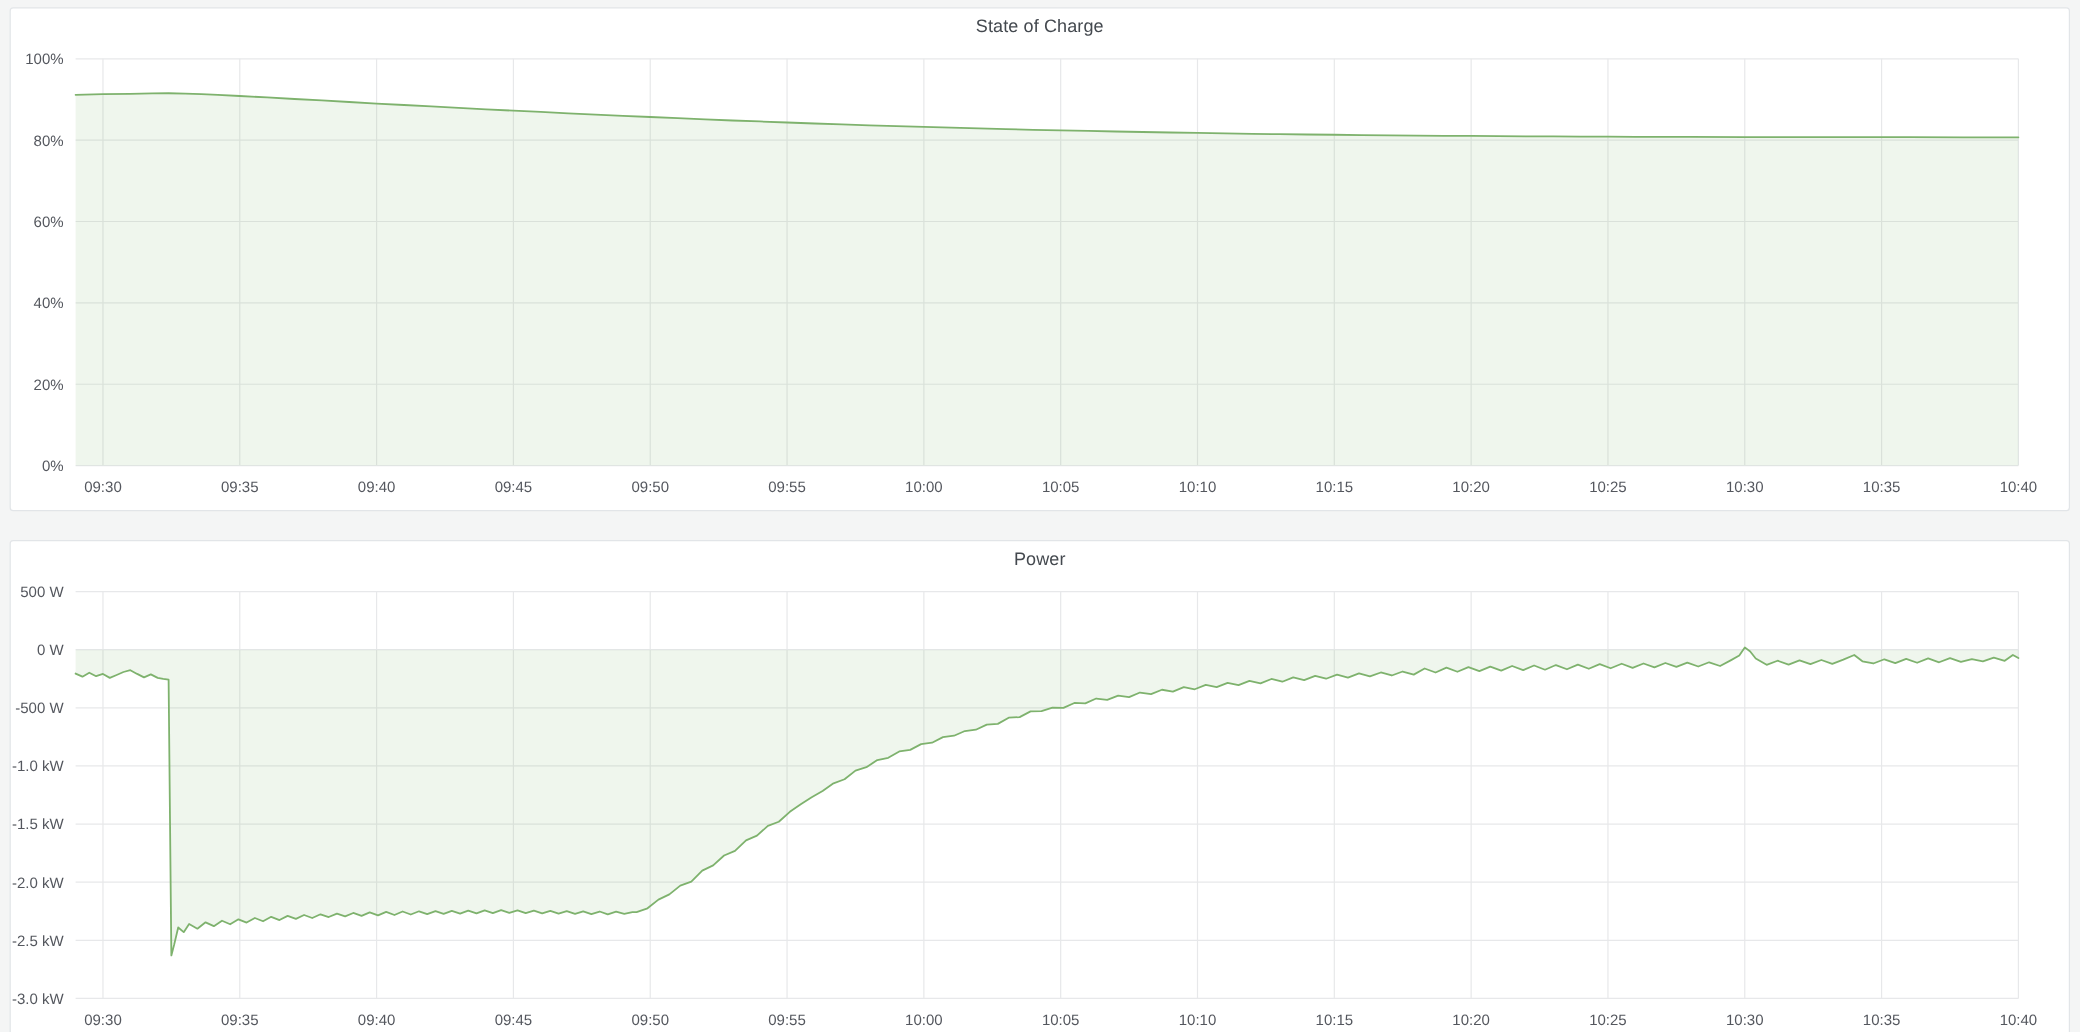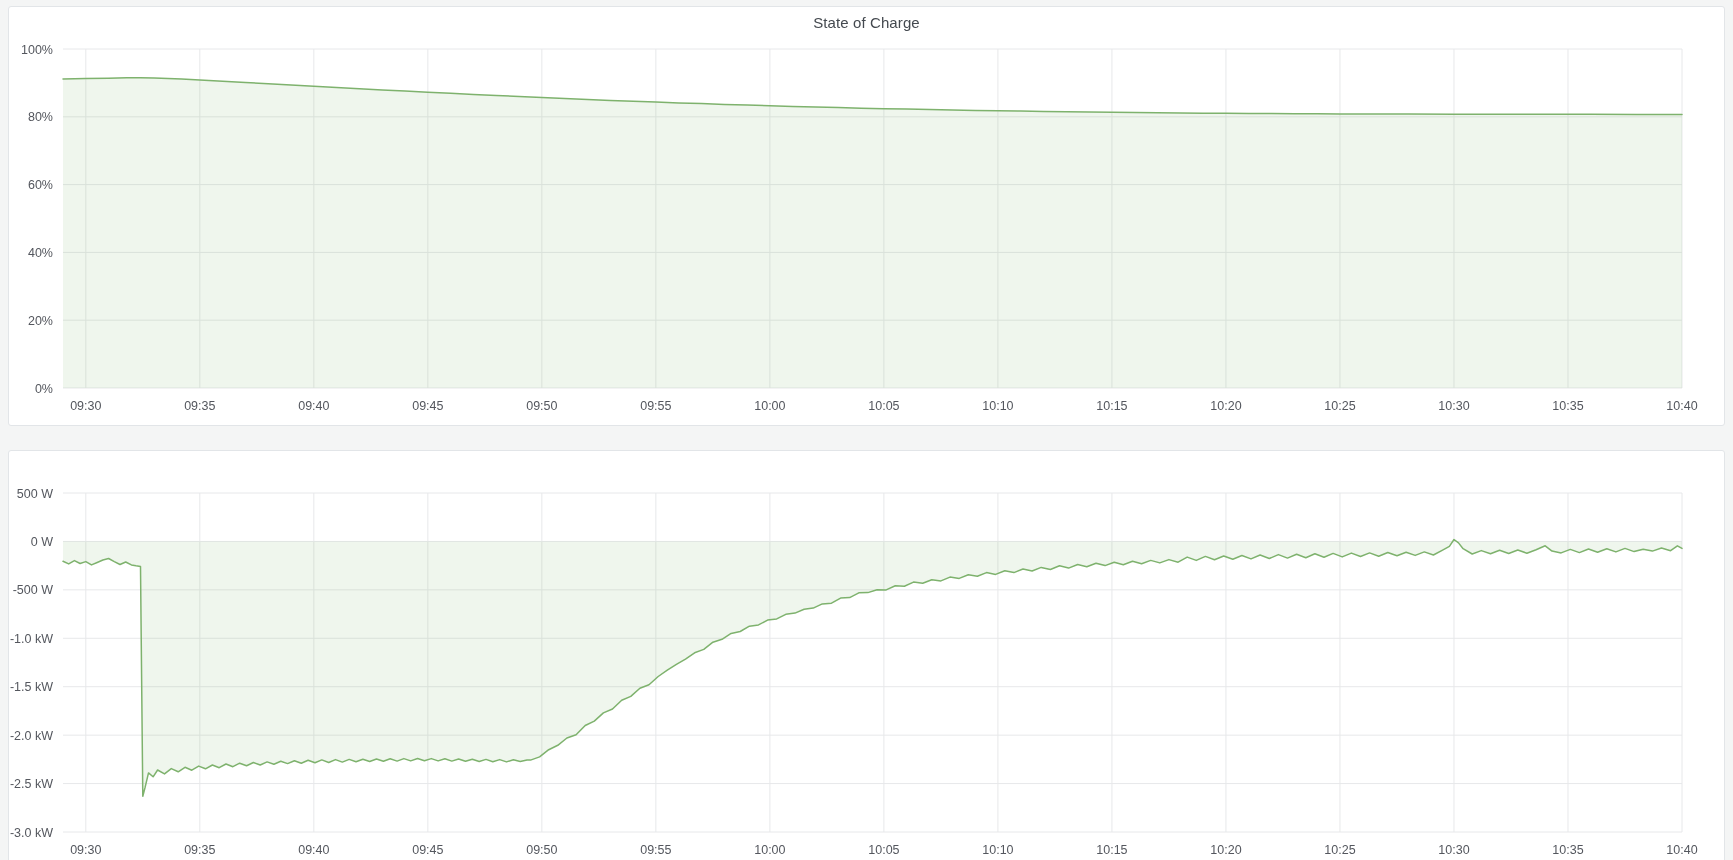--- a/index.html
+++ b/index.html
@@ -86,20 +86,21 @@
         <line x1="1558.9859154929577" y1="42" x2="1558.9859154929577" y2="381" stroke="#e7e8ea" stroke-width="1"></line>
         <text x="1558.9859154929577" y="403" text-anchor="middle" class="tick">10:35</text>
         <line x1="1673" y1="42" x2="1673" y2="381" stroke="#e7e8ea" stroke-width="1"></line>
         <text x="1673" y="403" text-anchor="middle" class="tick">10:40</text>
         <path d="M54.0,381.0L54.0,72.0L76.8,71.5L99.6,71.2L117.8,70.8L131.5,70.7L145.2,71.1L158.9,71.5L172.6,72.1L190.8,73.0L213.6,74.2L236.4,75.5L259.2,76.7L282.0,78.0L304.8,79.3L327.6,80.5L350.4,81.7L373.2,82.9L396.0,84.1L418.8,85.2L441.6,86.3L464.5,87.4L487.3,88.5L510.1,89.5L532.9,90.5L555.7,91.5L578.5,92.4L601.3,93.4L624.1,94.2L646.9,95.1L669.7,95.9L692.5,96.6L715.3,97.4L738.1,98.1L760.9,98.8L783.7,99.4L806.5,100.0L829.3,100.6L852.1,101.2L874.9,101.7L897.7,102.1L920.5,102.6L943.3,103.0L966.1,103.4L988.9,103.8L1011.7,104.1L1034.5,104.5L1057.3,104.8L1080.1,105.1L1102.9,105.3L1125.7,105.6L1148.5,105.8L1171.3,106.0L1194.1,106.2L1216.9,106.3L1239.7,106.5L1262.5,106.6L1285.4,106.7L1308.2,106.8L1331.0,106.9L1353.8,107.0L1376.6,107.0L1399.4,107.1L1445.0,107.2L1490.6,107.2L1536.2,107.3L1581.8,107.3L1627.4,107.4L1673.0,107.4L1673.0,381.0Z" fill="rgba(126,178,109,0.12)" stroke="none"></path>
         <path d="M54.0,72.0L76.8,71.5L99.6,71.2L117.8,70.8L131.5,70.7L145.2,71.1L158.9,71.5L172.6,72.1L190.8,73.0L213.6,74.2L236.4,75.5L259.2,76.7L282.0,78.0L304.8,79.3L327.6,80.5L350.4,81.7L373.2,82.9L396.0,84.1L418.8,85.2L441.6,86.3L464.5,87.4L487.3,88.5L510.1,89.5L532.9,90.5L555.7,91.5L578.5,92.4L601.3,93.4L624.1,94.2L646.9,95.1L669.7,95.9L692.5,96.6L715.3,97.4L738.1,98.1L760.9,98.8L783.7,99.4L806.5,100.0L829.3,100.6L852.1,101.2L874.9,101.7L897.7,102.1L920.5,102.6L943.3,103.0L966.1,103.4L988.9,103.8L1011.7,104.1L1034.5,104.5L1057.3,104.8L1080.1,105.1L1102.9,105.3L1125.7,105.6L1148.5,105.8L1171.3,106.0L1194.1,106.2L1216.9,106.3L1239.7,106.5L1262.5,106.6L1285.4,106.7L1308.2,106.8L1331.0,106.9L1353.8,107.0L1376.6,107.0L1399.4,107.1L1445.0,107.2L1490.6,107.2L1536.2,107.3L1581.8,107.3L1627.4,107.4L1673.0,107.4" fill="none" stroke="#7eb26d" stroke-width="1.5" stroke-linejoin="round" stroke-linecap="round"></path>
       </svg>
   </section>
 
   <section class="panel power">
+    <h2 class="panel-title">Power</h2>
     <svg class="chart" id="chart-1" width="1715" height="417">
         <line x1="54" y1="42" x2="1673" y2="42" stroke="#e7e8ea" stroke-width="1"></line>
         <text x="44" y="46.5" text-anchor="end" class="tick">500 W</text>
         <line x1="54" y1="90.42857142857144" x2="1673" y2="90.42857142857144" stroke="#e7e8ea" stroke-width="1"></line>
         <text x="44" y="94.92857142857144" text-anchor="end" class="tick">0 W</text>
         <line x1="54" y1="138.85714285714286" x2="1673" y2="138.85714285714286" stroke="#e7e8ea" stroke-width="1"></line>
         <text x="44" y="143.35714285714286" text-anchor="end" class="tick">-500 W</text>
         <line x1="54" y1="187.2857142857143" x2="1673" y2="187.2857142857143" stroke="#e7e8ea" stroke-width="1"></line>
         <text x="44" y="191.7857142857143" text-anchor="end" class="tick">-1.0 kW</text>
         <line x1="54" y1="235.71428571428572" x2="1673" y2="235.71428571428572" stroke="#e7e8ea" stroke-width="1"></line>

